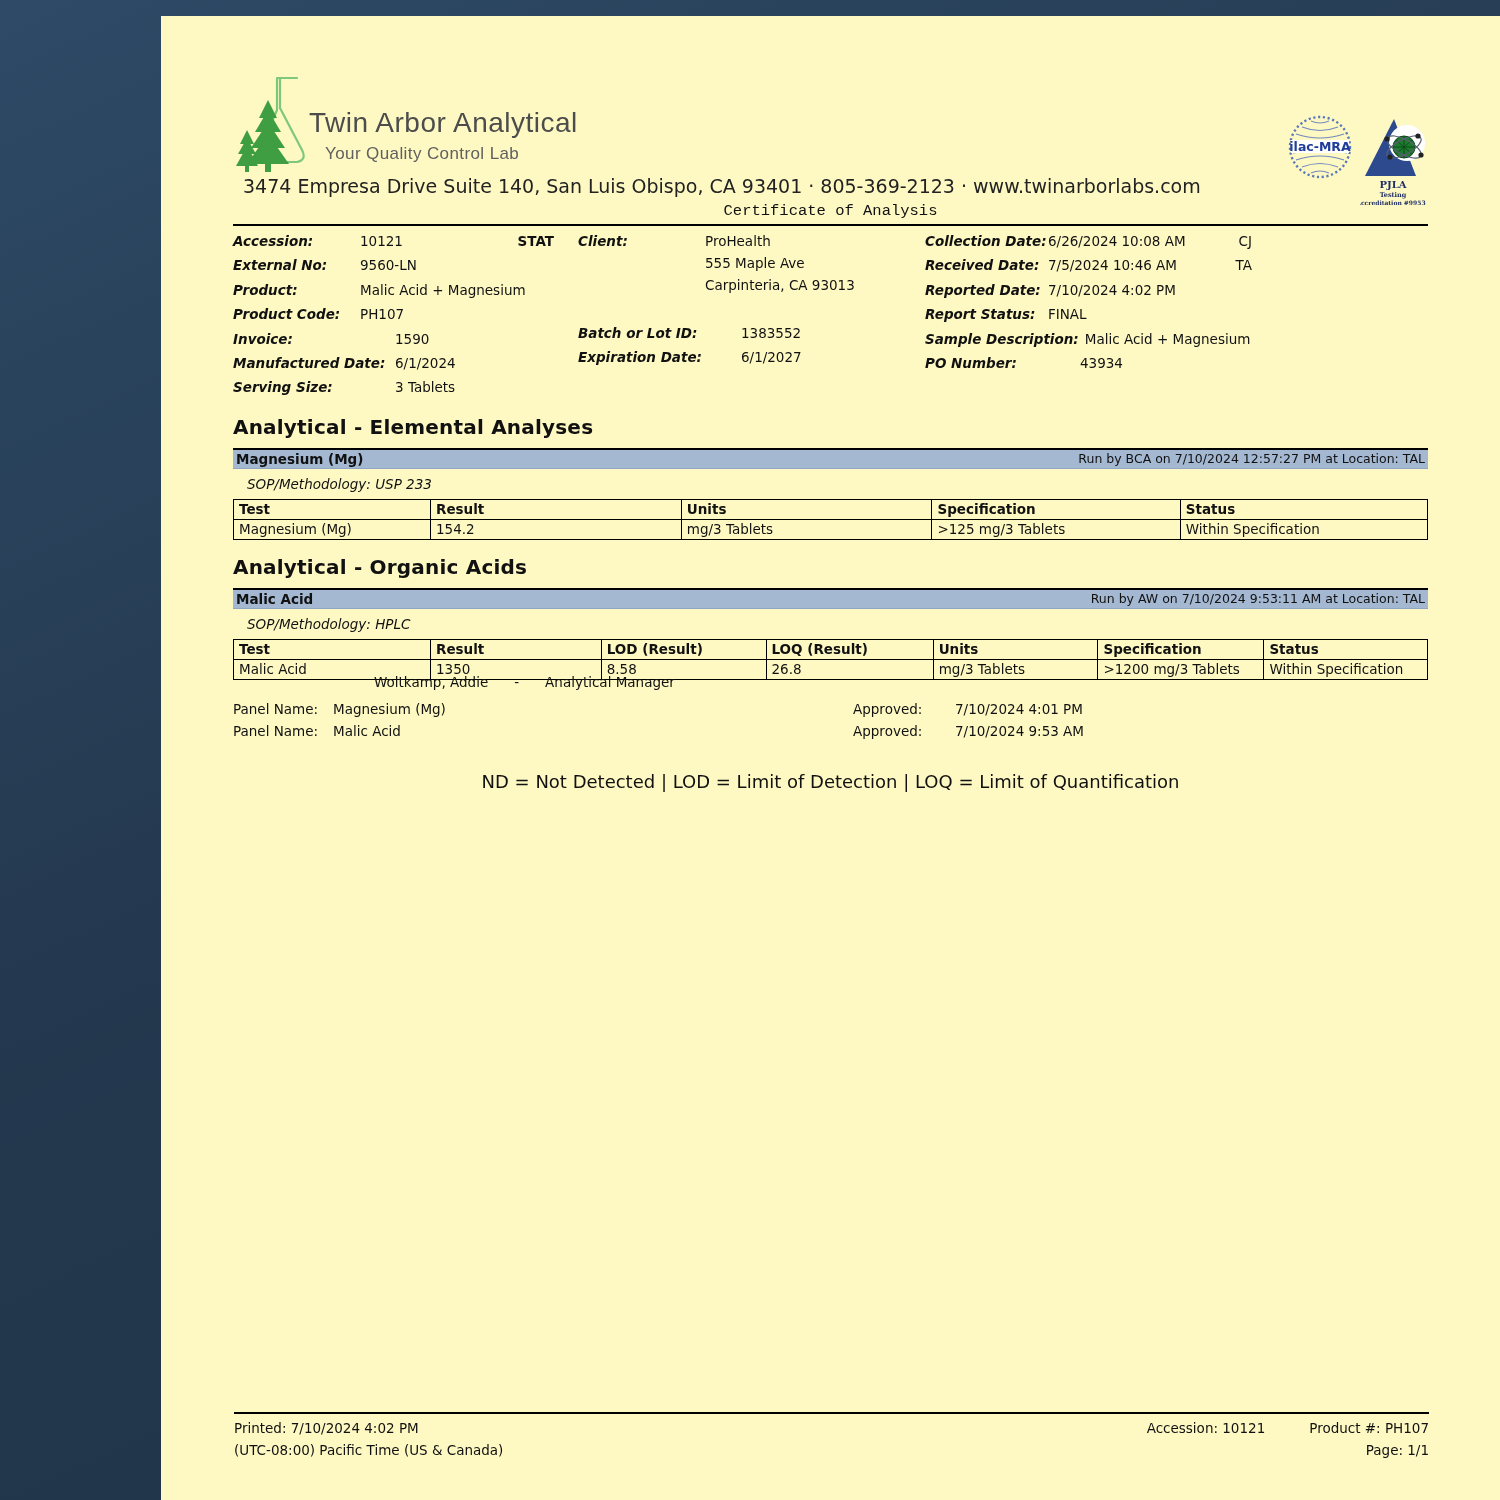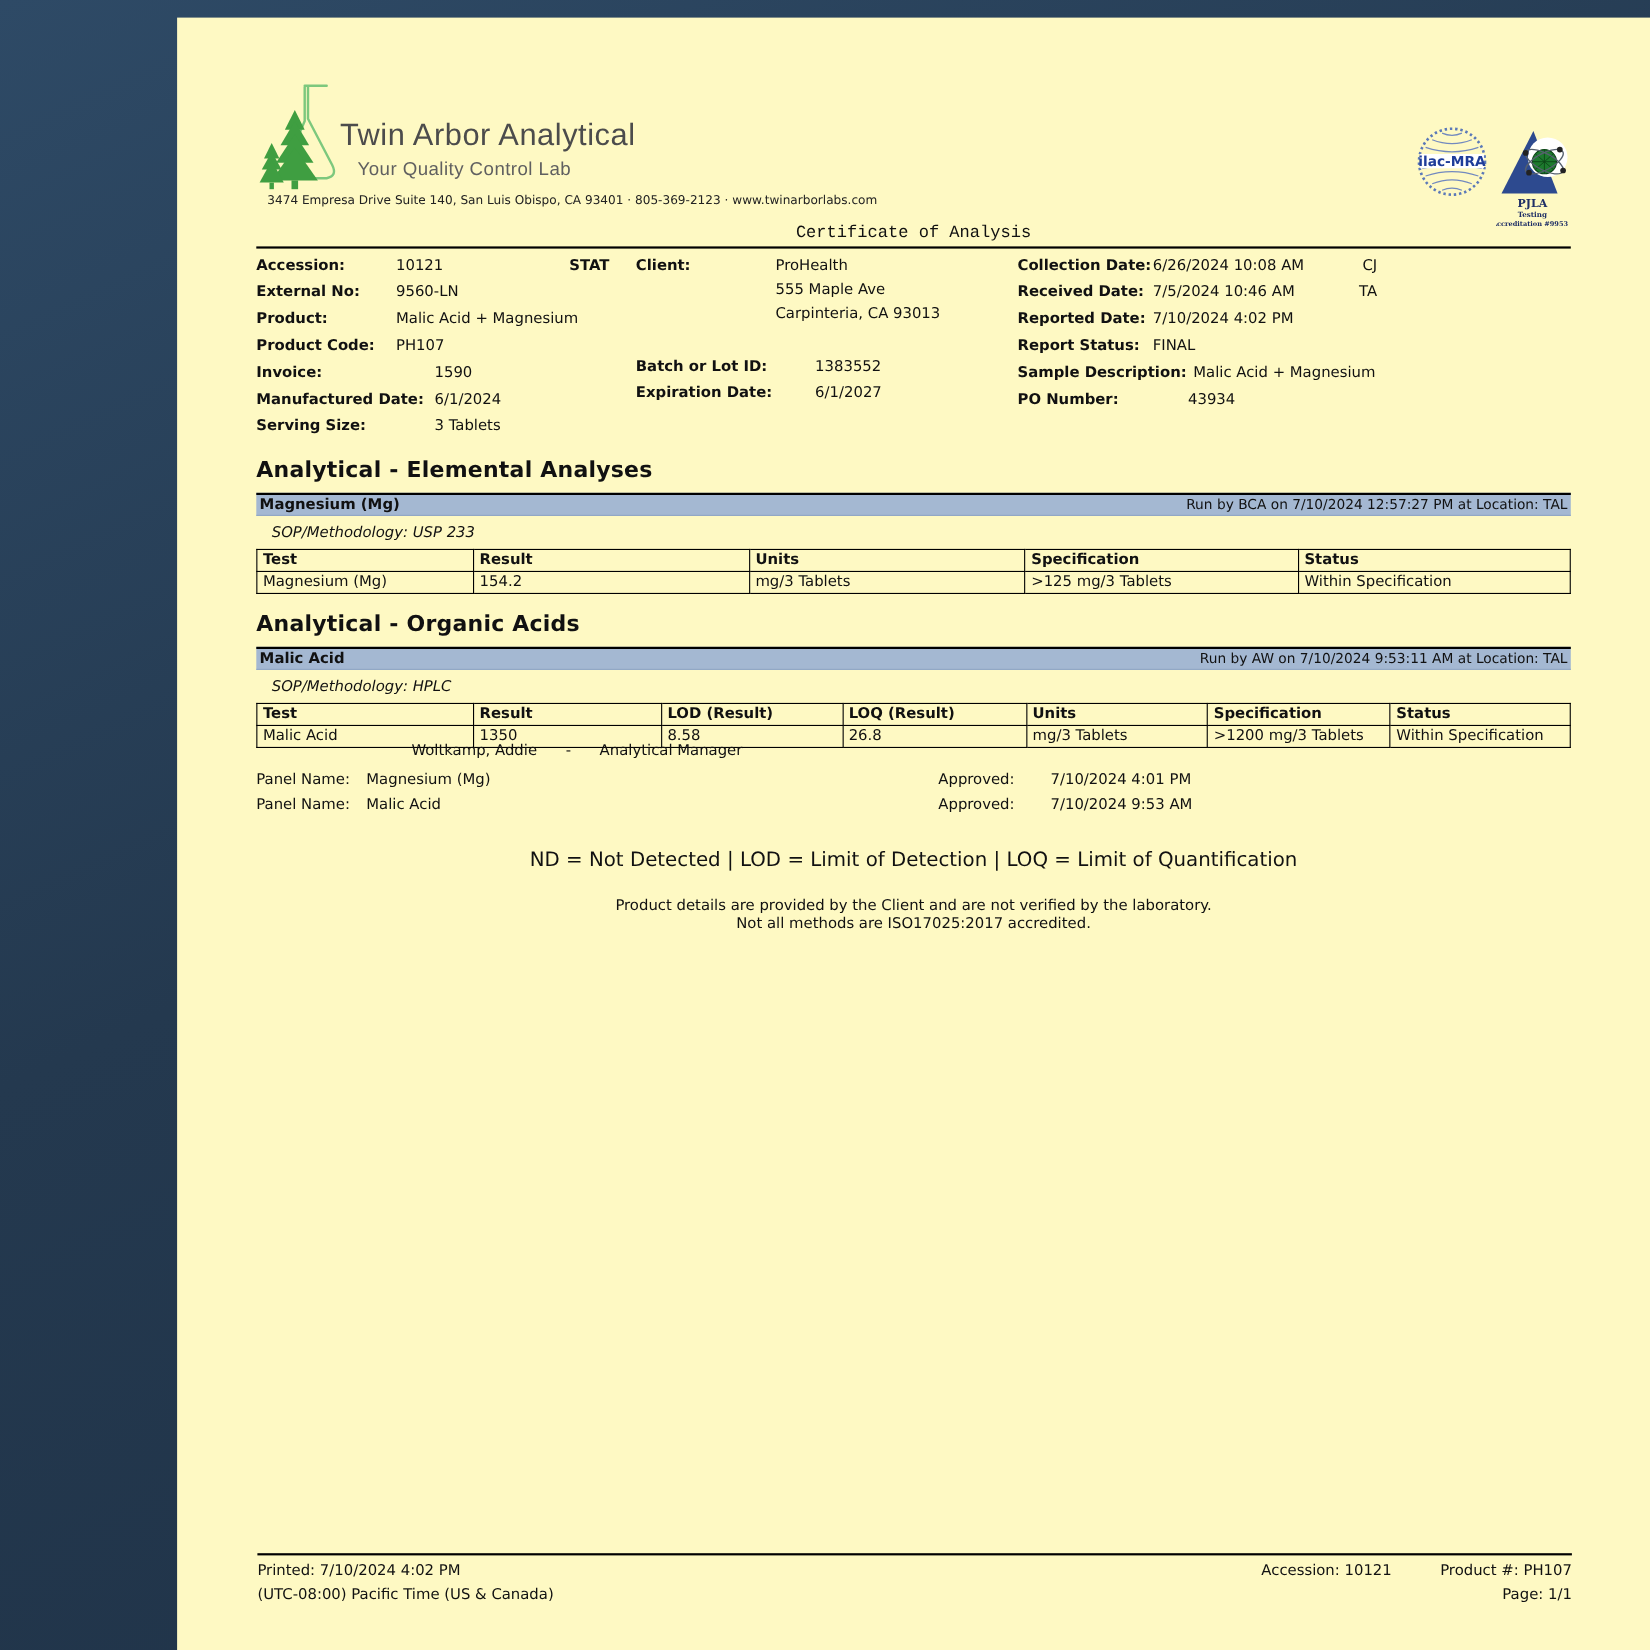--- a/index.html
+++ b/index.html
@@ -15,31 +15,31 @@
   }
   .content { padding:58px 72px 0 72px; }
 
   
   .header { position:relative; height:122px; }
   .logo { position:absolute; left:2px; top:0; }
   .brand-title { position:absolute; left:76px; top:33px; font-family:"Liberation Sans",sans-serif;
     font-size:28px; color:#4c4c4c; letter-spacing:.5px; }
   .brand-tagline { position:absolute; left:92px; top:70px; font-family:"Liberation Sans",sans-serif;
     font-size:17px; color:#606060; letter-spacing:.4px; }
-  .address { position:absolute; left:10px; top:101px; font-size:11px; color:#222; }
+  .address { position:absolute; left:10px; top:101px; font-size:19px; color:#222; }
   .badges { position:absolute; right:2px; top:40px; display:flex; align-items:flex-start; gap:7px; }
 
   .doc-title { text-align:center; font-size:15.5px; margin-top:6px;font-family:Liberation Mono, monospace; }
   .rule { border-top:2px solid #000; margin-top:4px; }
 
   
   .info { display:flex; margin-top:3px; font-size:13.5px; }
   .col-l { width:345px; } .col-m { width:347px; } .col-r { width:341px; }
   .irow { display:flex; line-height:24.4px; white-space:nowrap; }
-  .lbl { font-weight:bold; }
+  .lbl { font-weight:bold;font-style:italic; }
   .col-l .lbl { width:127px; flex:none; }
   .col-l .irow.far .lbl { width:162px; }
   .col-m .lbl { width:127px; flex:none; }
   .col-m .irow.far .lbl { width:163px; }
   .col-r .lbl { width:123px; flex:none; }
   .col-r .irow.wide .lbl { width:auto; margin-right:6px; }
   .stat { font-weight:bold; margin-left:auto; padding-right:24px; }
   .initials { margin-left:auto; padding-right:14px; }
   .addr-line { line-height:21.5px; padding-left:127px; }
 
@@ -308,24 +308,20 @@
       </div>
       <div class="panel-row">
         <span class="pl">Panel Name:</span>
         <span class="pn">Malic Acid</span>
         <span class="al">Approved:</span>
         <span>7/10/2024 9:53 AM</span>
       </div>
     </div>
 
     <div class="legend">ND = Not Detected   |   LOD = Limit of Detection   |   LOQ = Limit of Quantification</div>
-    <div class="disclaimer">
-      <div>Product details are provided by the Client and are not verified by the laboratory.</div>
-      <div>Not all methods are ISO17025:2017 accredited.</div>
-    </div>
   </div>
 
   <div class="footer">
     <div class="frow">
       <span>Printed: 7/10/2024 4:02 PM</span>
       <span class="fright">
         <span>Accession: 10121</span>
         <span>Product #: PH107</span>
       </span>
     </div>

